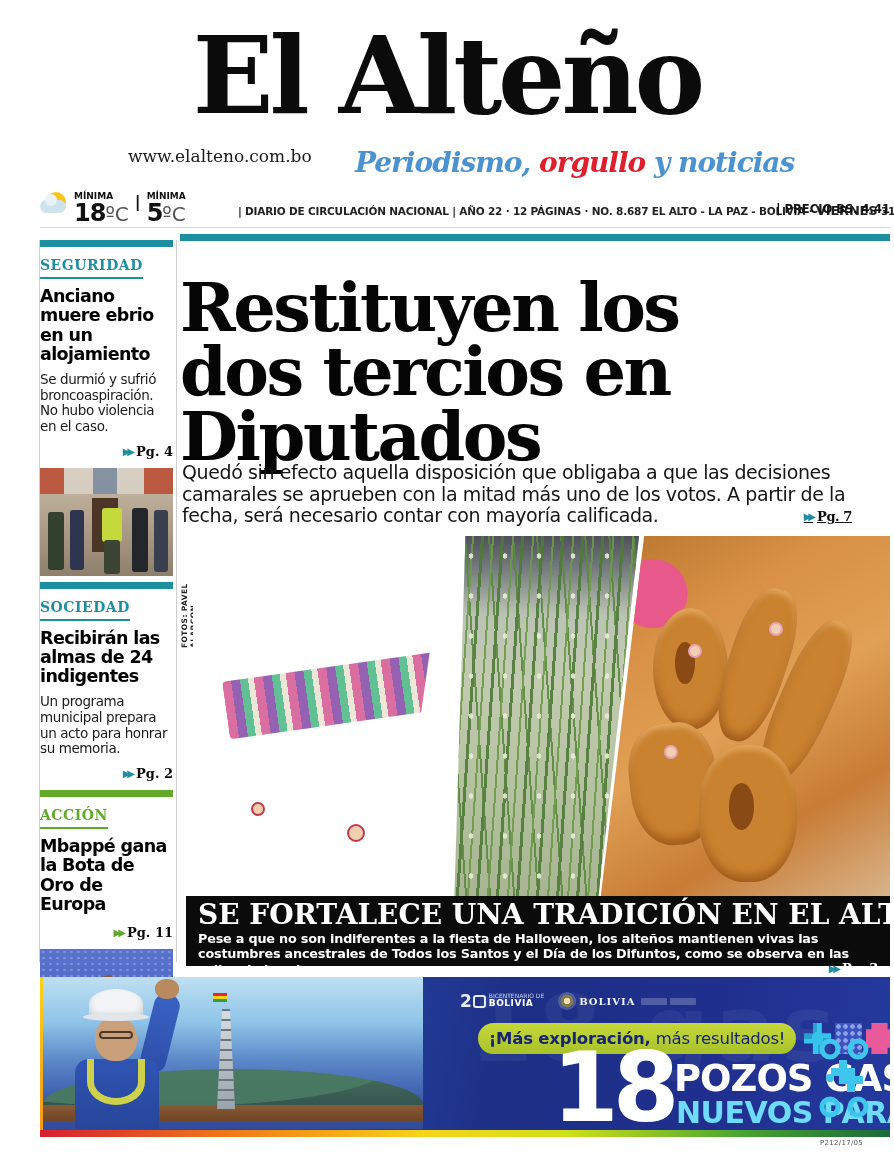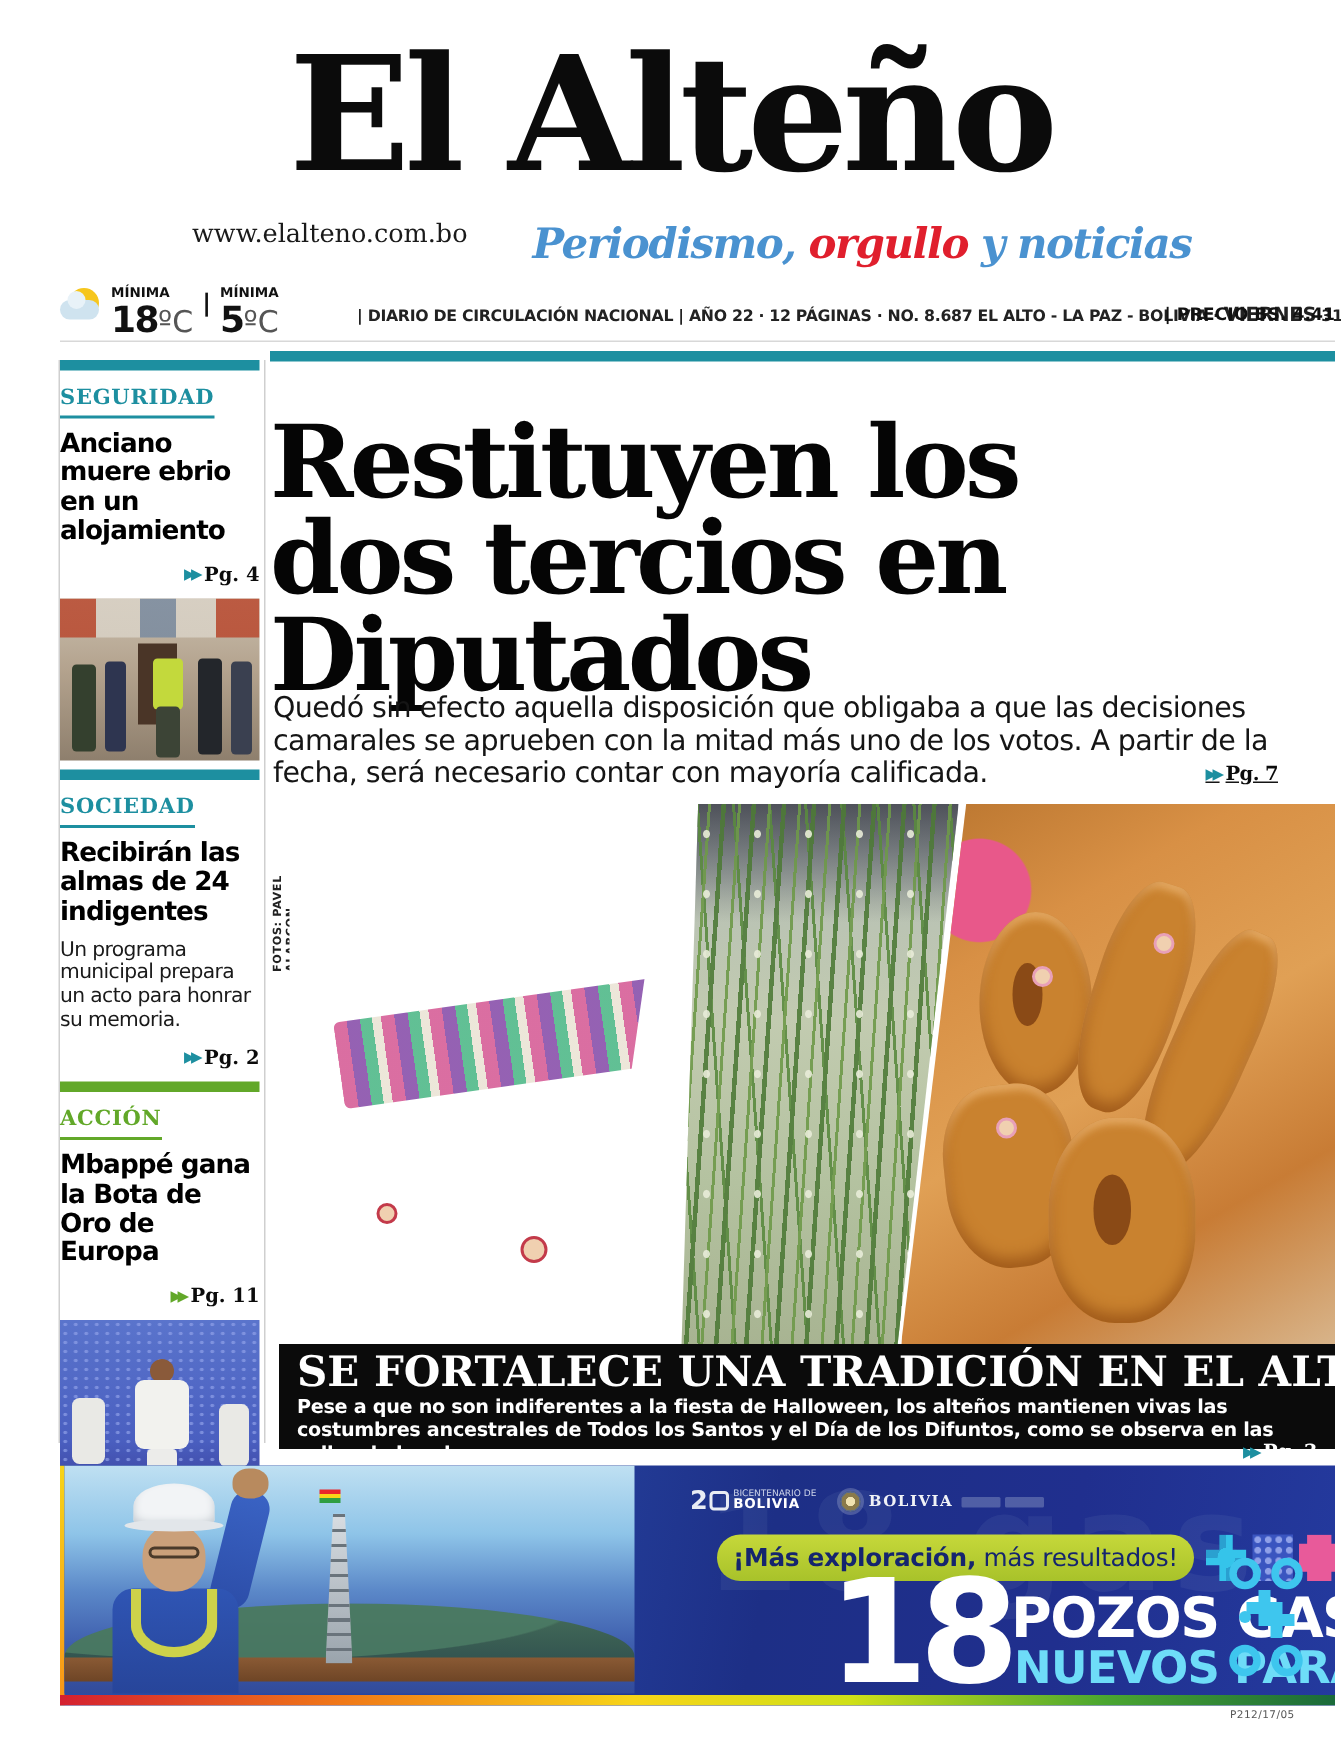--- a/index.html
+++ b/index.html
@@ -254,20 +254,21 @@
 
 <div class="abs vrule" style="left:39px; top:240px; height:722px;"></div>
 <div class="abs vrule" style="left:176px; top:240px; height:722px;"></div>
 
 <div class="abs sidebar">
   <div class="bar teal-bg"></div>
 
   <div>
     <div class="kicker teal">SEGURIDAD</div>
     <div class="side-title">Anciano muere ebrio en un alojamiento</div>
+    <div class="side-body">Se durmió y sufrió broncoaspiración. No hubo violencia en el caso.</div>
     <div class="pgline">
       <span class="pg-arrow teal-c">▶▶</span><span class="pg">Pg. 4</span>
     </div>
     <div class="side-photo photo-court">
       <div class="pc-balcony"></div>
       <div class="pc-door"></div>
       <div class="person pc-p1"></div>
       <div class="person pc-p2"></div>
       <div class="person pc-vest"></div>
       <div class="person pc-vleg"></div>

